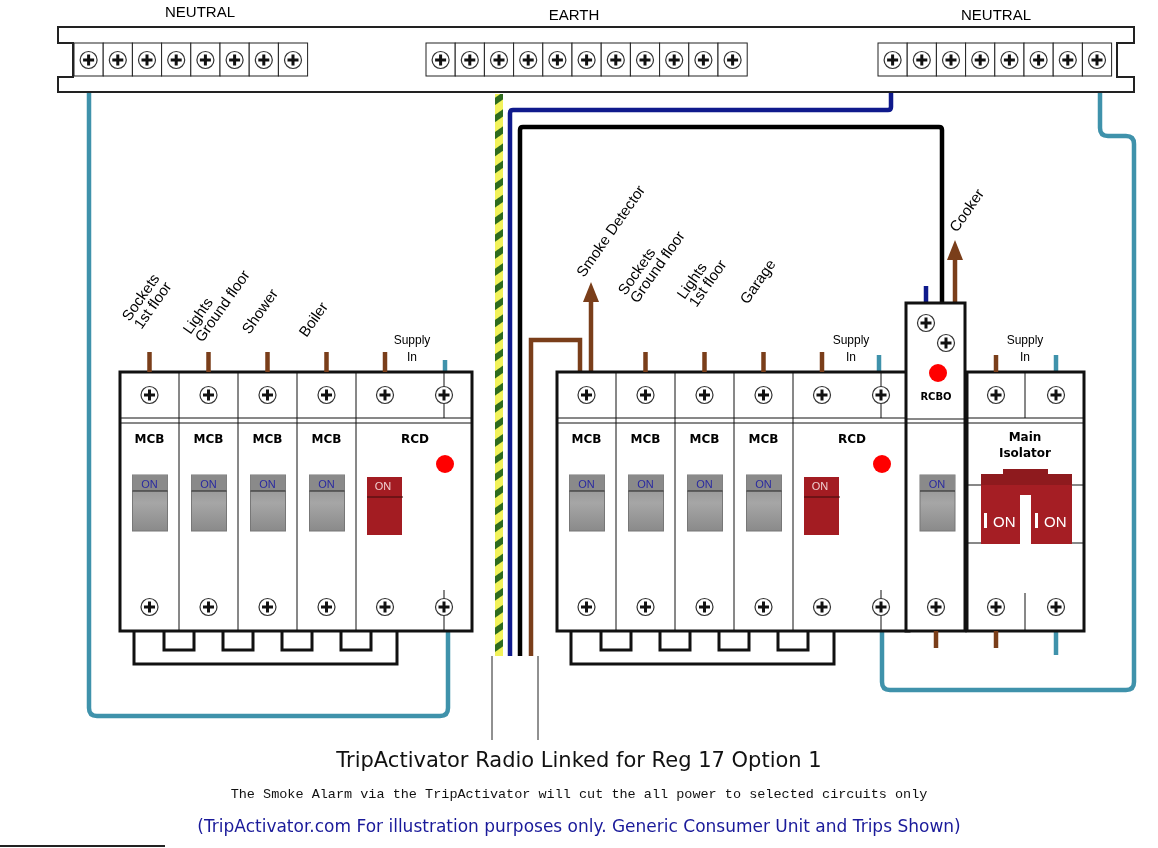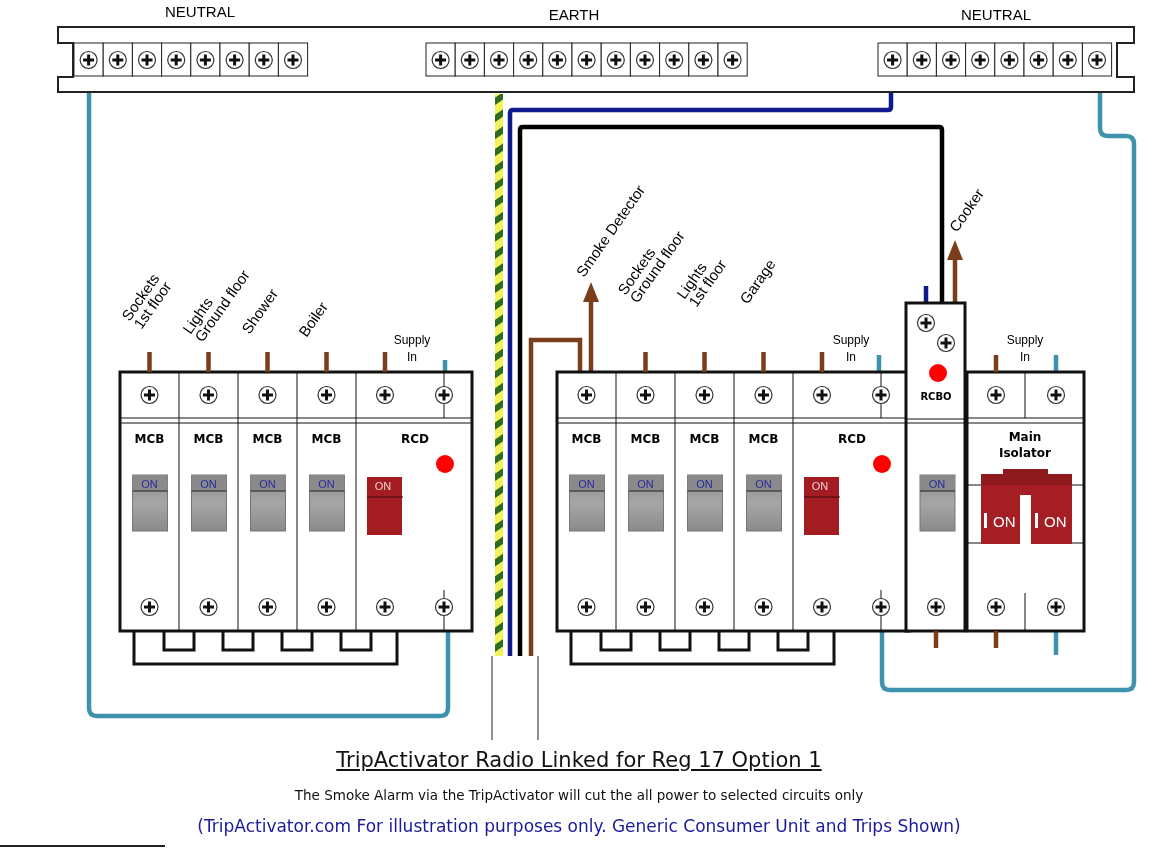--- a/index.html
+++ b/index.html
@@ -6,22 +6,22 @@
     body { width:1158px; height:848px; position:relative; overflow:hidden; font-family:"Liberation Sans", sans-serif; }
     #diagram { position:absolute; left:0; top:0; width:1158px; height:848px; }
     .bus-label { font-family:"Liberation Sans", sans-serif; font-size:15px; fill:#000; }
     .circuit-label { font-family:"Liberation Sans", sans-serif; font-size:15px; fill:#000; }
     .supply-label { font-family:"Liberation Sans", sans-serif; font-size:12px; fill:#000; }
     .dev-label { font-family:"DejaVu Sans", sans-serif; font-size:12px; font-weight:bold; fill:#000; }
     .on-text { font-family:"Liberation Sans", sans-serif; font-size:11px; fill:#2a2aa0; }
     .on-text-red { font-family:"Liberation Sans", sans-serif; font-size:11px; fill:#f0d0d0; }
     .iso-on { font-family:"Liberation Sans", sans-serif; font-size:15px; fill:#ffffff; }
     .caption { position:absolute; left:0; width:1158px; text-align:center; font-family:"DejaVu Sans", sans-serif; }
-    #title { top:748px; font-size:21px; color:#111;text-decoration:underline; }
-    #subtitle { top:787px; font-size:13.5px; color:#111; }
+    #title { top:748px; font-size:21px; color:#111; }
+    #subtitle { top:787px; font-size:13.5px; color:#111;font-family:Liberation Mono, monospace; }
     #note { top:816px; font-size:17px; color:#1a1a9a; }
   </style>
 </head>
 <body>
 
 <svg id="diagram" viewBox="0 0 1158 848" xmlns="http://www.w3.org/2000/svg">
   <defs>
     <pattern id="earthStripe" patternUnits="userSpaceOnUse" width="8" height="14" patternTransform="rotate(-35)">
       <rect width="8" height="14" fill="#f2f25a"></rect>
       <rect width="8" height="6" fill="#2d6b1e"></rect>

